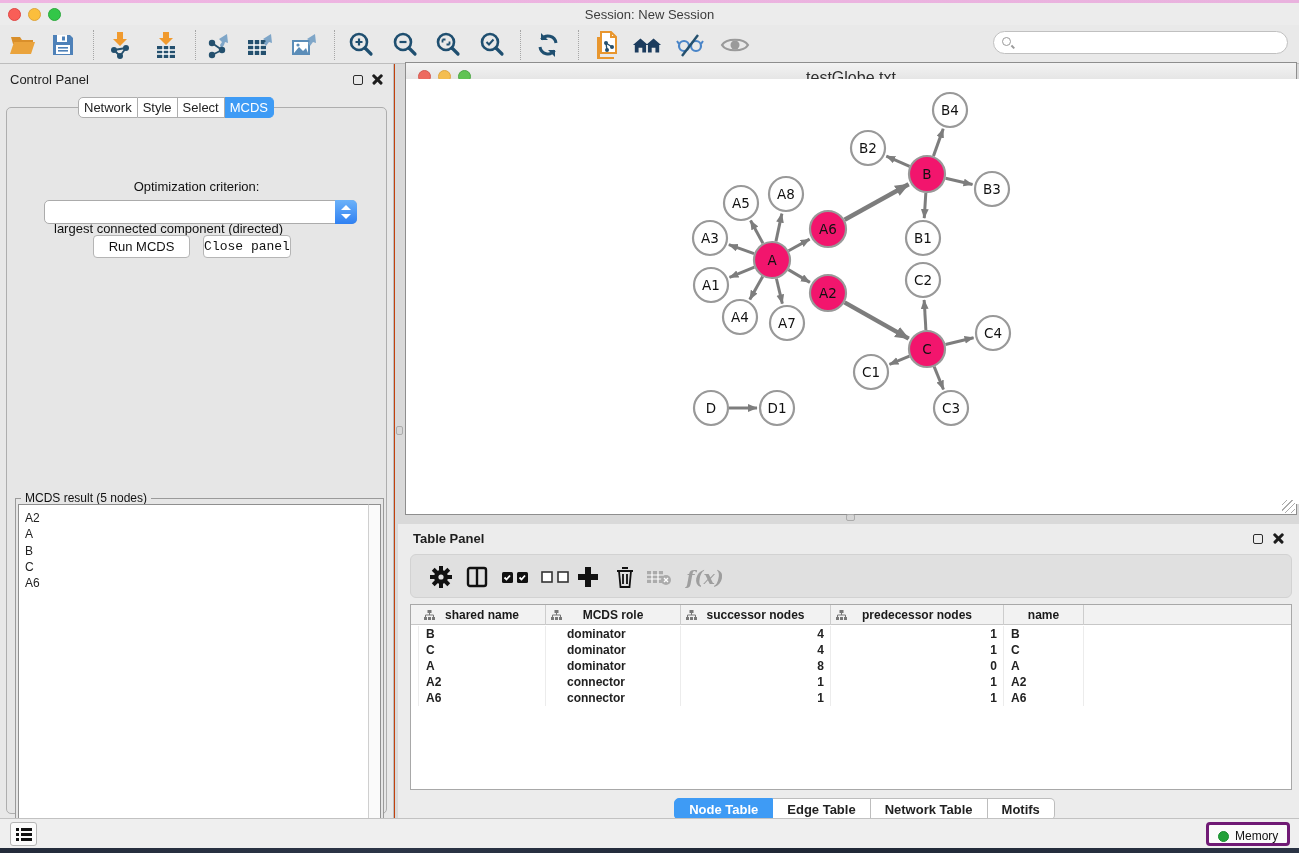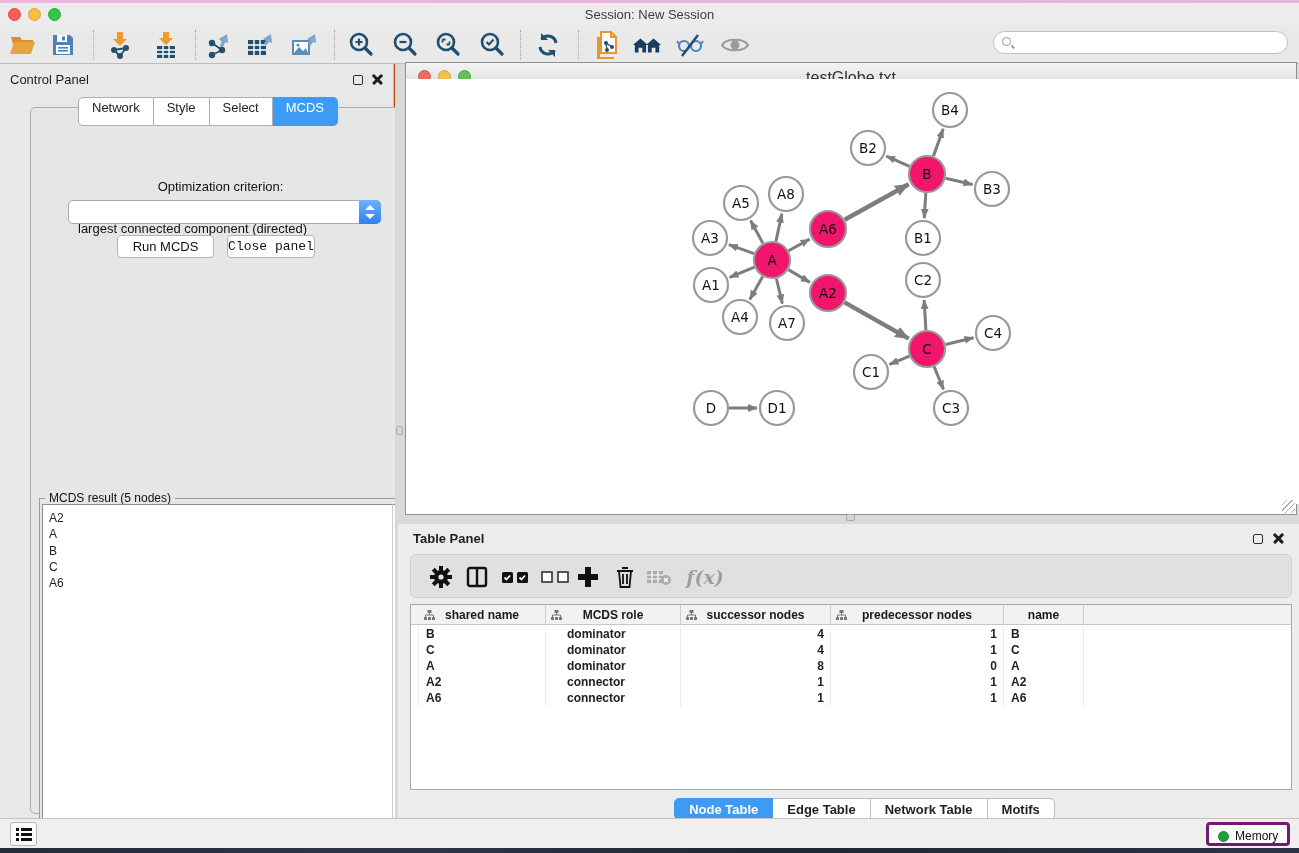--- a/index.html
+++ b/index.html
@@ -27,25 +27,25 @@
   
   .control-panel { position:absolute; left:0; top:64px; width:394px; height:754px; background:#e8e8e8; border-right:1px solid #bdbdbd; }
   .cp-title { position:absolute; left:10px; top:8px; font-size:13px; color:#1e1e1e; }
   .float-btn { position:absolute; width:10px; height:10px; border:1.5px solid #2c2c2c; border-radius:2px; }
   .close-btn { position:absolute; width:11px; height:11px; }
   .close-btn:before,.close-btn:after { content:""; position:absolute; left:-1px; top:4px; width:13px; height:2.6px; background:#1d1d1d; border-radius:1px; }
   .close-btn:before { transform:rotate(45deg); } .close-btn:after { transform:rotate(-45deg); }
   .cp-float { right:30px; top:11px; } .cp-close { right:10px; top:10px; }
 
   .cp-tabs { position:absolute; left:78px; top:33px; height:21px; display:flex; z-index:3; }
-  .cp-tab { height:29px; padding:0 13px; font-size:13px; line-height:20px; background:#fff; border:1px solid #aeaeae; border-left:none; color:#222; }
+  .cp-tab { height:21px; padding:0 5px; font-size:13px; line-height:20px; background:#fff; border:1px solid #aeaeae; border-left:none; color:#222; }
   .cp-tab:first-child { border-left:1px solid #aeaeae; border-radius:5px 0 0 5px; }
   .cp-tab:last-child { border-radius:0 5px 5px 0; }
   .cp-tab.sel { background:#3e9bf5; color:#fff; border-color:#3e9bf5; }
-  .cp-content { position:absolute; left:6px; top:43px; width:381px; height:707px; border:1px solid #aeaeae; border-radius:5px; background:#e6e6e6;margin-left:24px; }
+  .cp-content { position:absolute; left:6px; top:43px; width:381px; height:707px; border:1px solid #aeaeae; border-radius:5px; background:#e6e6e6; }
 
   .opt-label { position:absolute; left:0; width:100%; top:71px; text-align:center; font-size:13px; color:#111; }
   .dropdown { position:absolute; left:37px; top:92px; width:313px; height:24px; background:#fff; border:1px solid #ababab; border-radius:5px; }
   .dropdown .val { position:absolute; left:9px; top:20px; font-size:13px; color:#111; }
   .dropdown .cap { position:absolute; right:-1px; top:-1px; width:22px; height:24px; border-radius:0 5px 5px 0; background:linear-gradient(#6cb2f9,#2f80f2); }
   .dropdown .cap .up { position:absolute; left:6px; top:5px; width:0; height:0; border-left:5px solid transparent; border-right:5px solid transparent; border-bottom:5px solid #fff; }
   .dropdown .cap .dn { position:absolute; left:6px; bottom:5px; width:0; height:0; border-left:5px solid transparent; border-right:5px solid transparent; border-top:5px solid #fff; }
   .cp-btn { position:absolute; top:127px; height:23px; background:#fff; border:1px solid #b5b5b5; border-radius:4px; font-size:13px; font-family:"Liberation Sans",sans-serif; color:#111; }
   .btn-run { left:86px; width:97px; } .btn-closep { left:196px; width:88px;font-family:Liberation Mono, monospace; }
 

